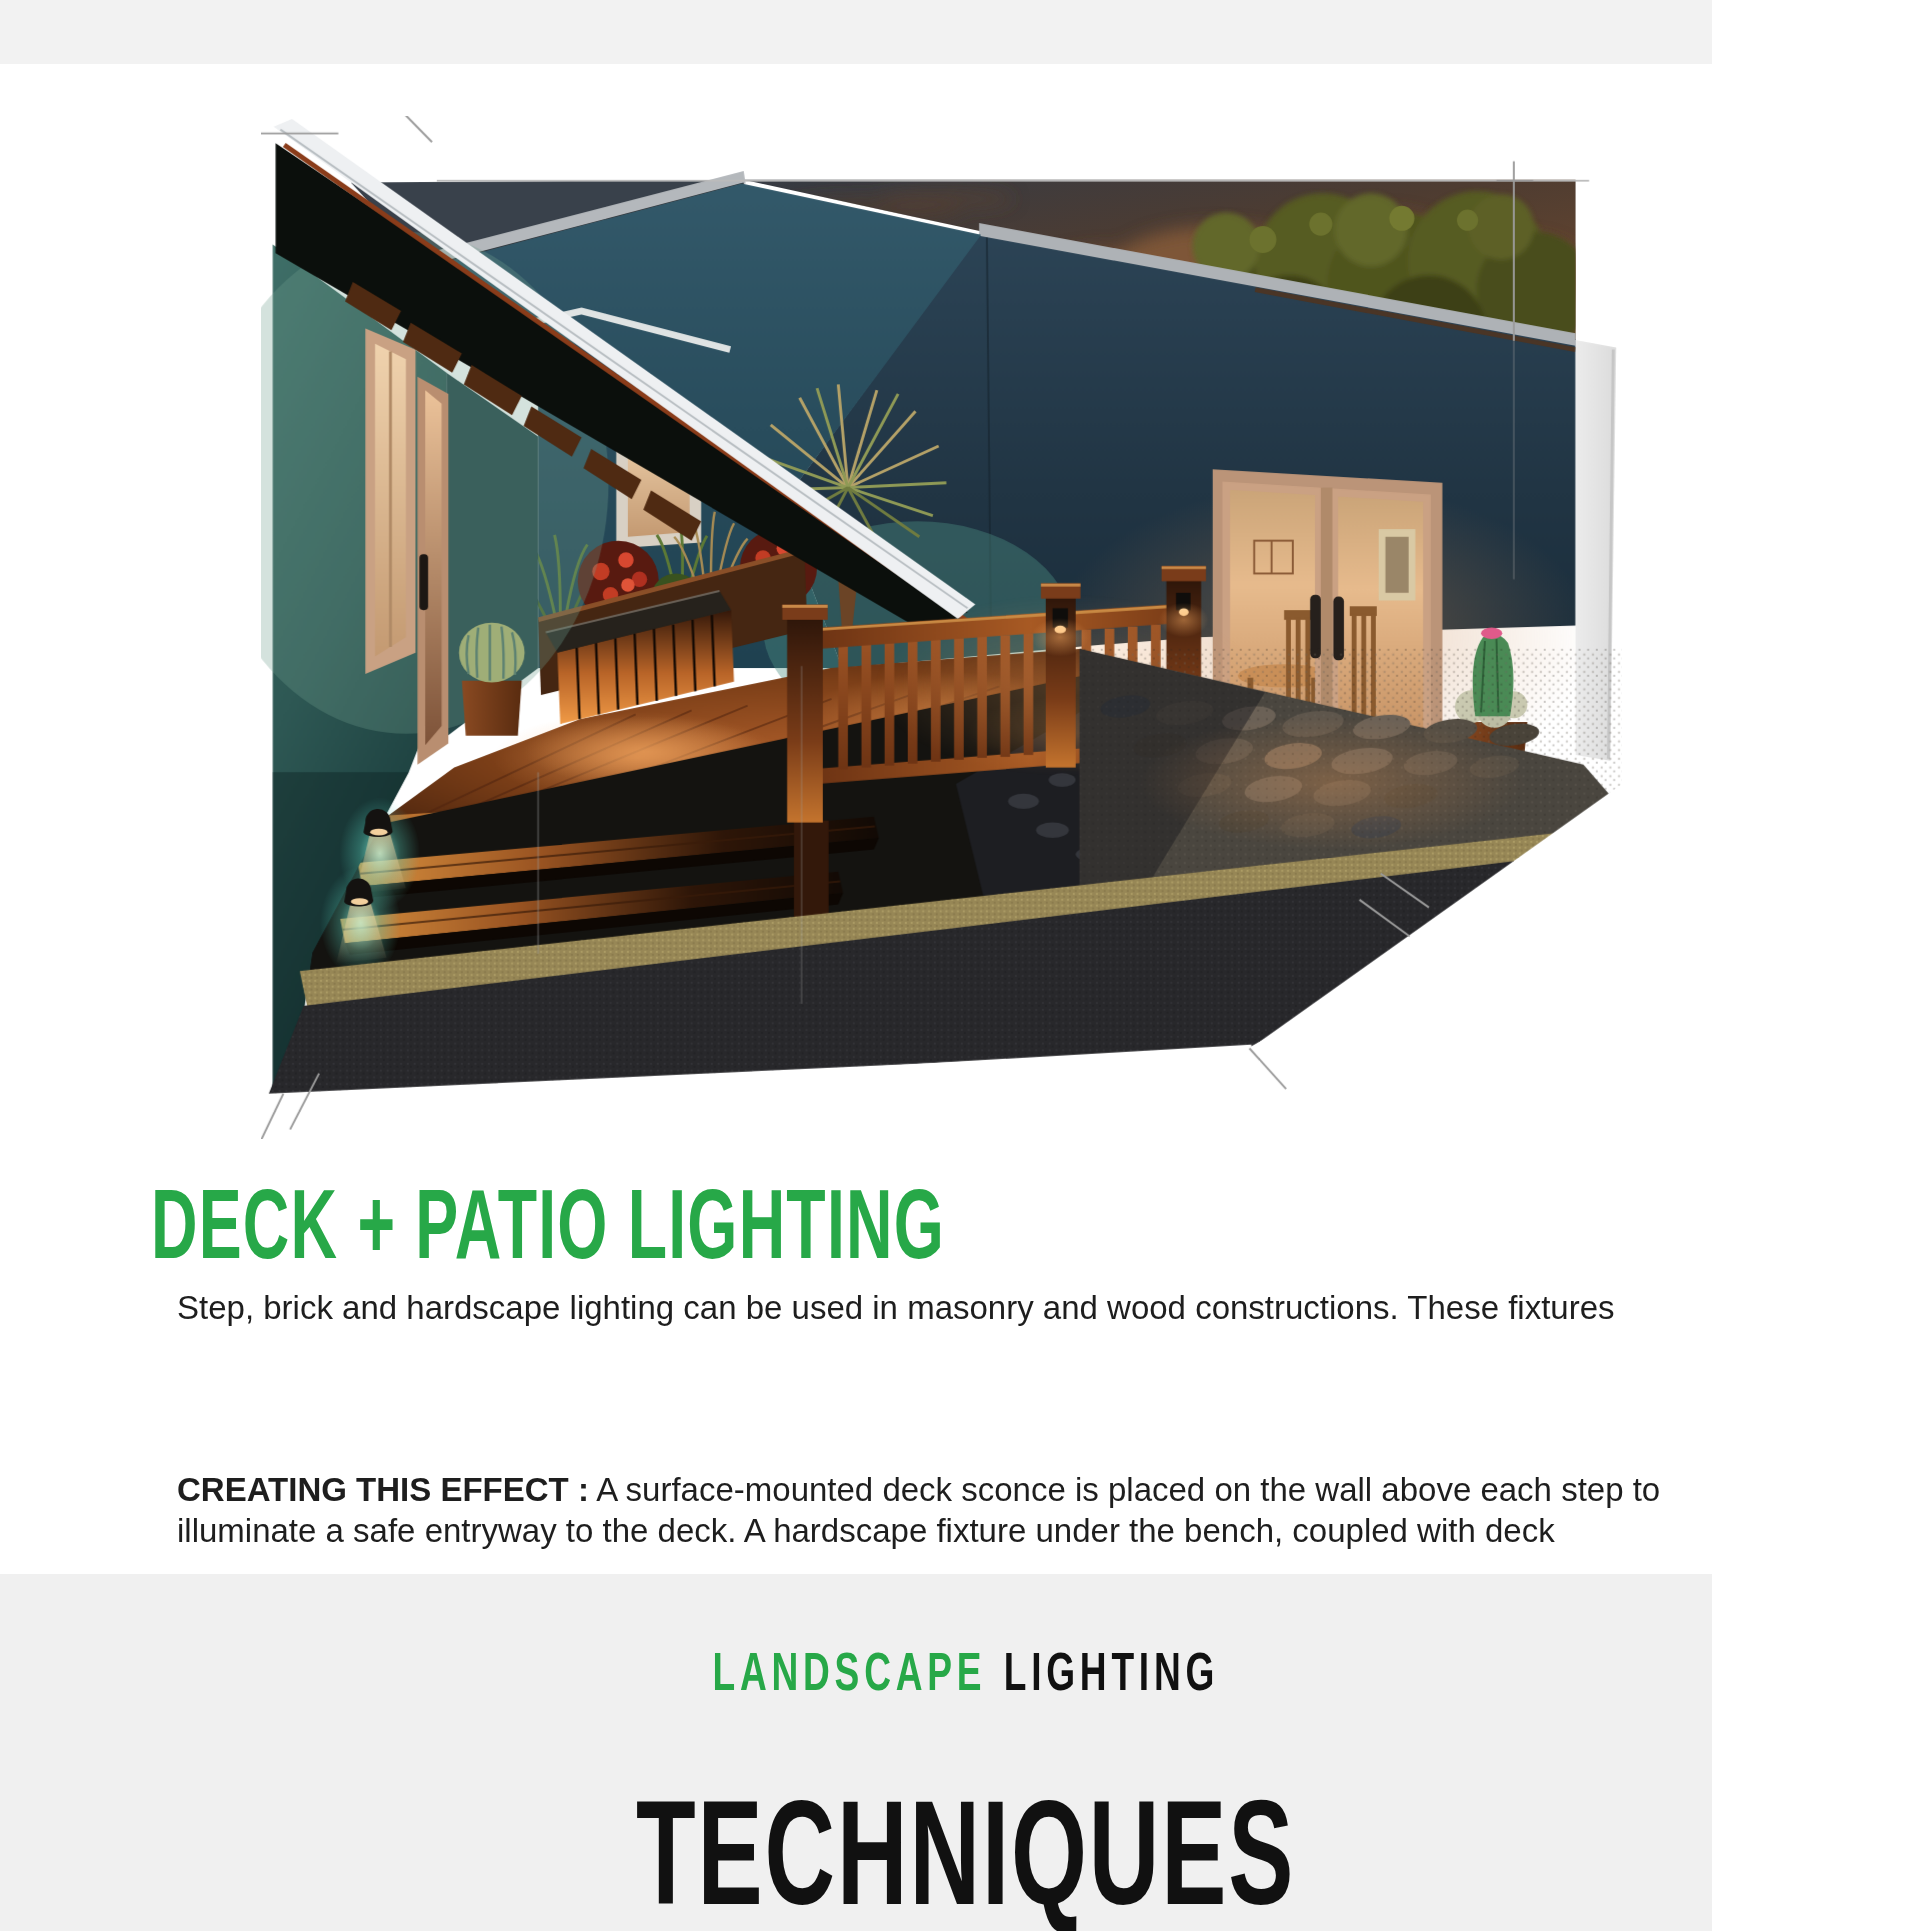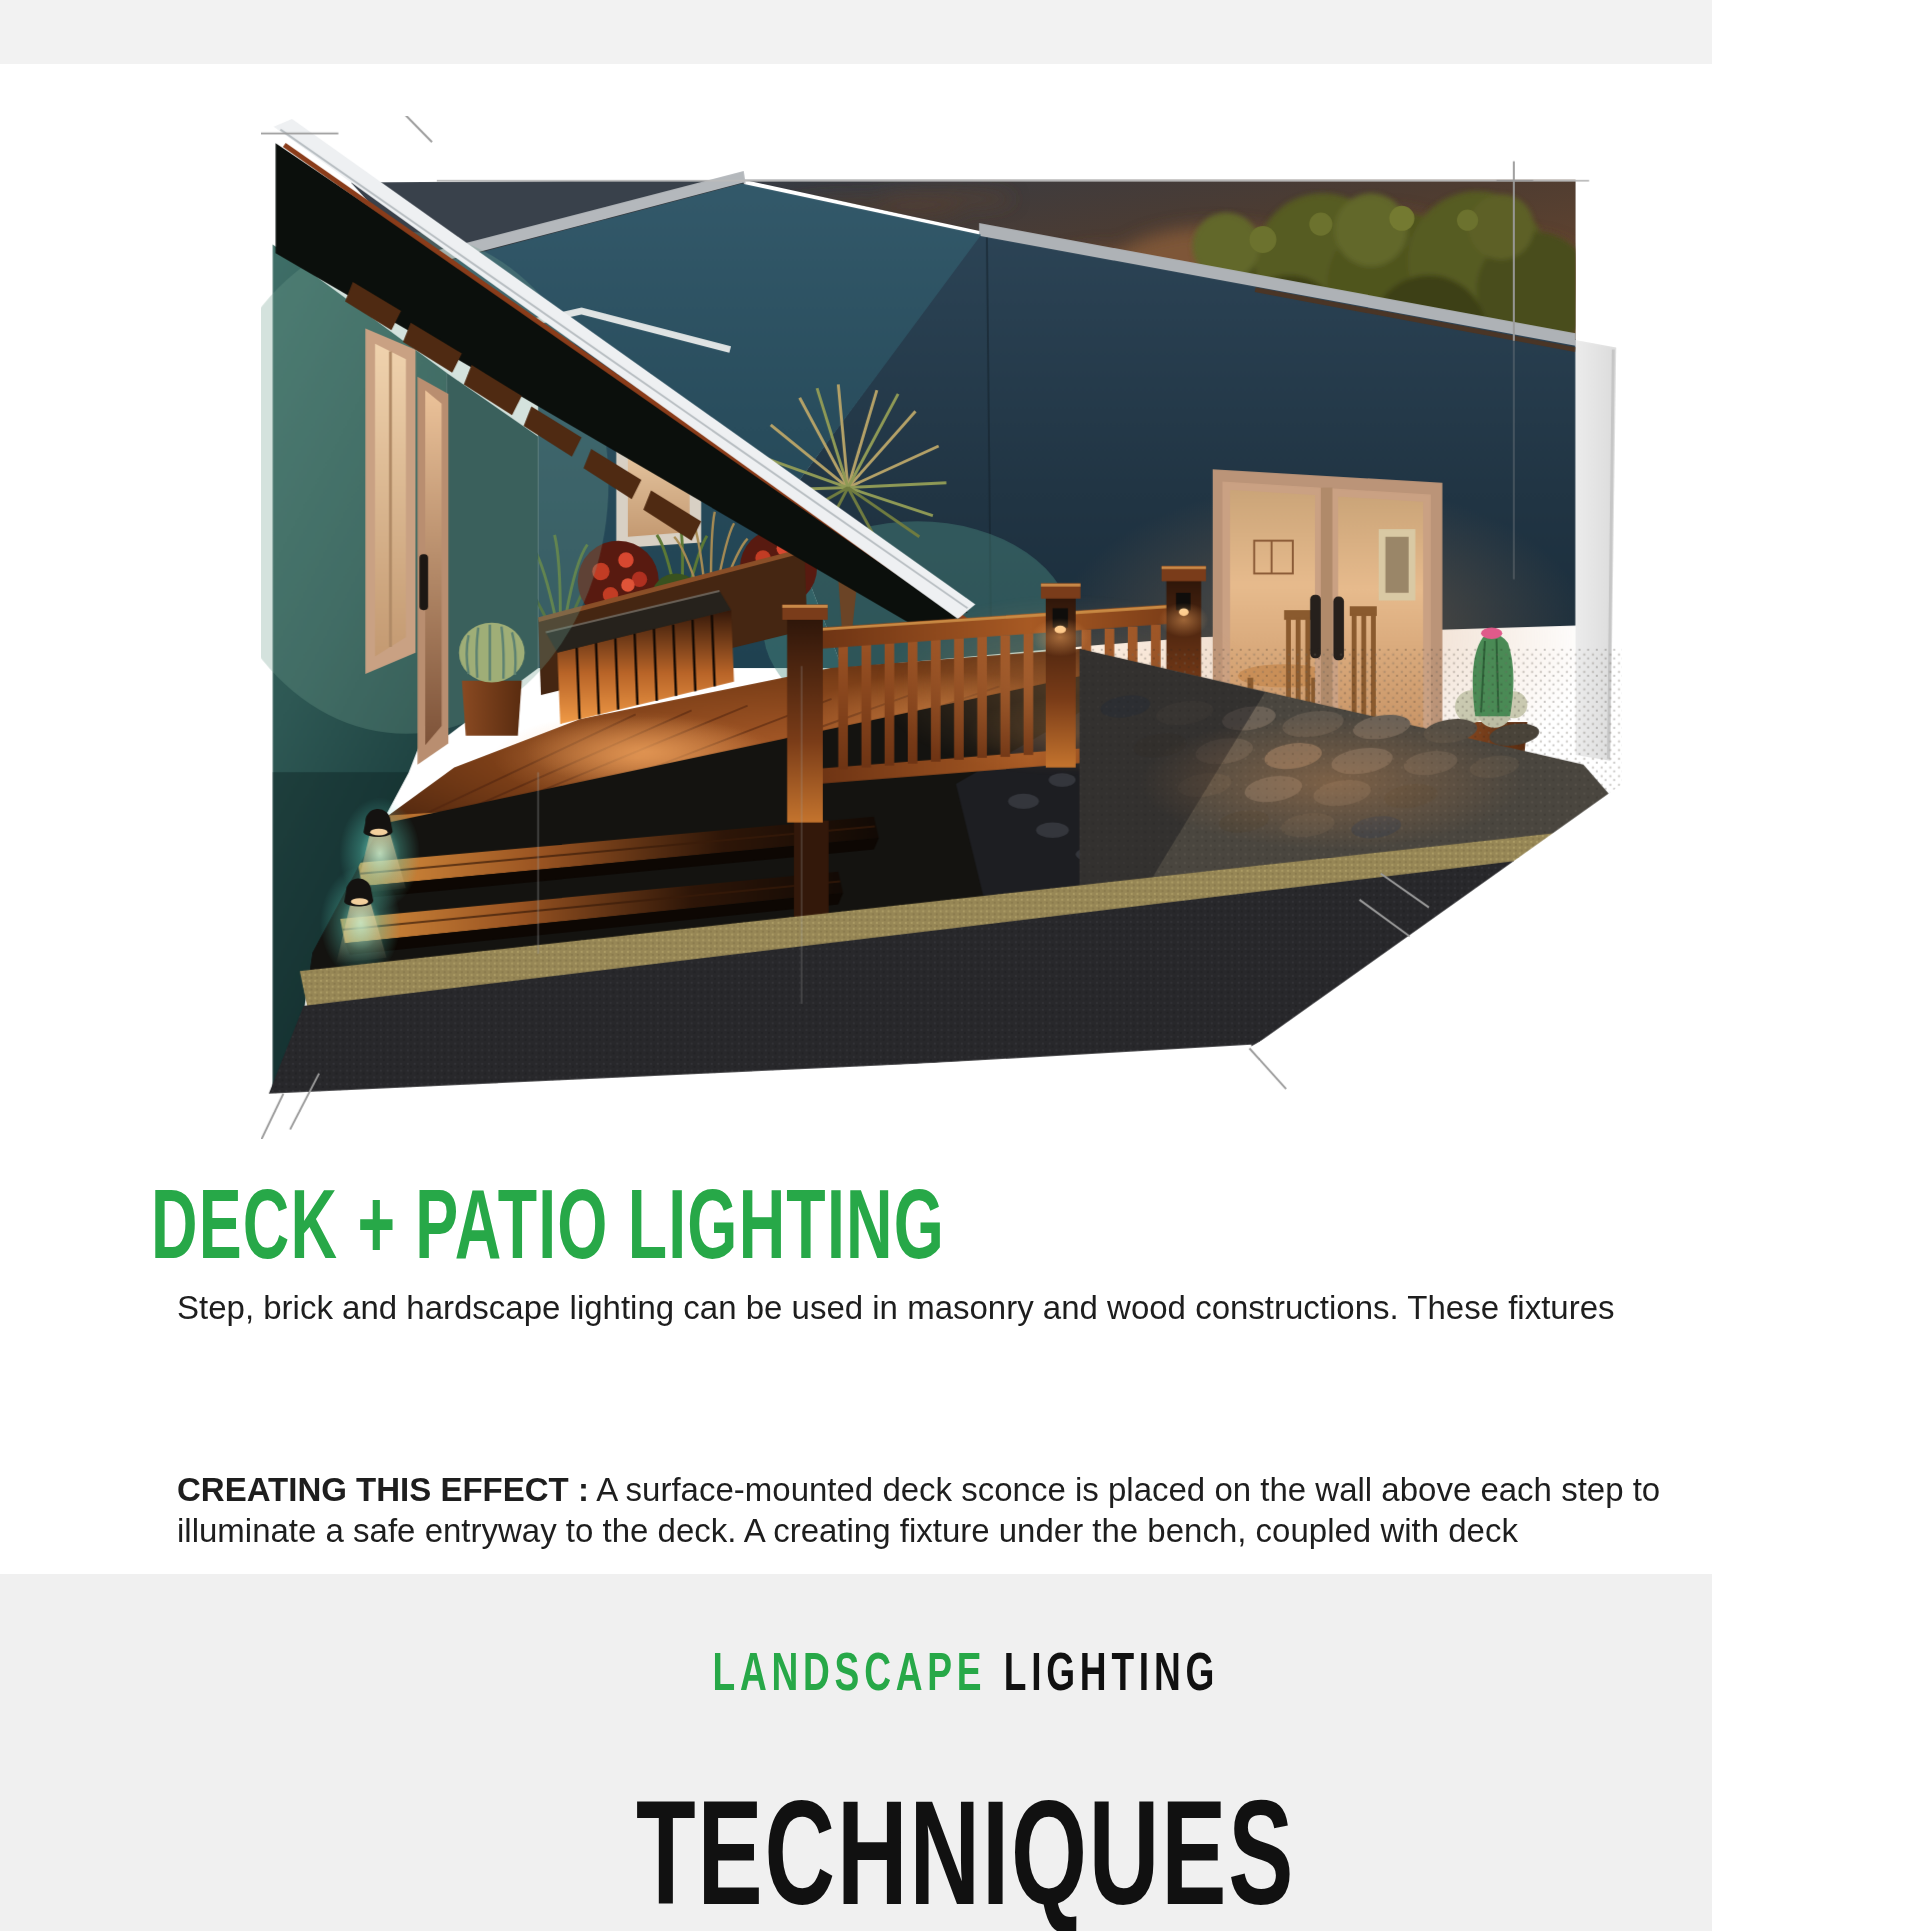--- a/index.html
+++ b/index.html
@@ -555,21 +555,21 @@
   </svg>
 
   <div id="headline" style="color: rgb(39, 168, 72);">DECK + PATIO LIGHTING</div>
 
   <div id="para1" class="bodytext" style="color: rgb(30, 30, 30);">
     <div>Step, brick and hardscape lighting can be used in masonry and wood constructions. These fixtures</div>
   </div>
 
   <div id="para2" class="bodytext" style="color: rgb(30, 30, 30);">
     <div><span class="lead">CREATING THIS EFFECT :</span><span> A surface-mounted deck sconce is placed on the wall above each step to</span></div>
-    <div>illuminate a safe entryway to the deck. A creating fixture under the bench, coupled with deck</div>
+    <div>illuminate a safe entryway to the deck. A hardscape fixture under the bench, coupled with deck</div>
   </div>
 
   <div id="footer1" class="footer-line" style="color: rgb(17, 17, 17);">
     <span class="inner"><span class="accent" style="color: rgb(39, 168, 72);">LANDSCAPE</span><span>LIGHTING</span></span>
   </div>
   <div id="footer2" class="footer-line" style="color: rgb(17, 17, 17);">
     <span class="inner">TECHNIQUES</span>
   </div>
 
 </div>

